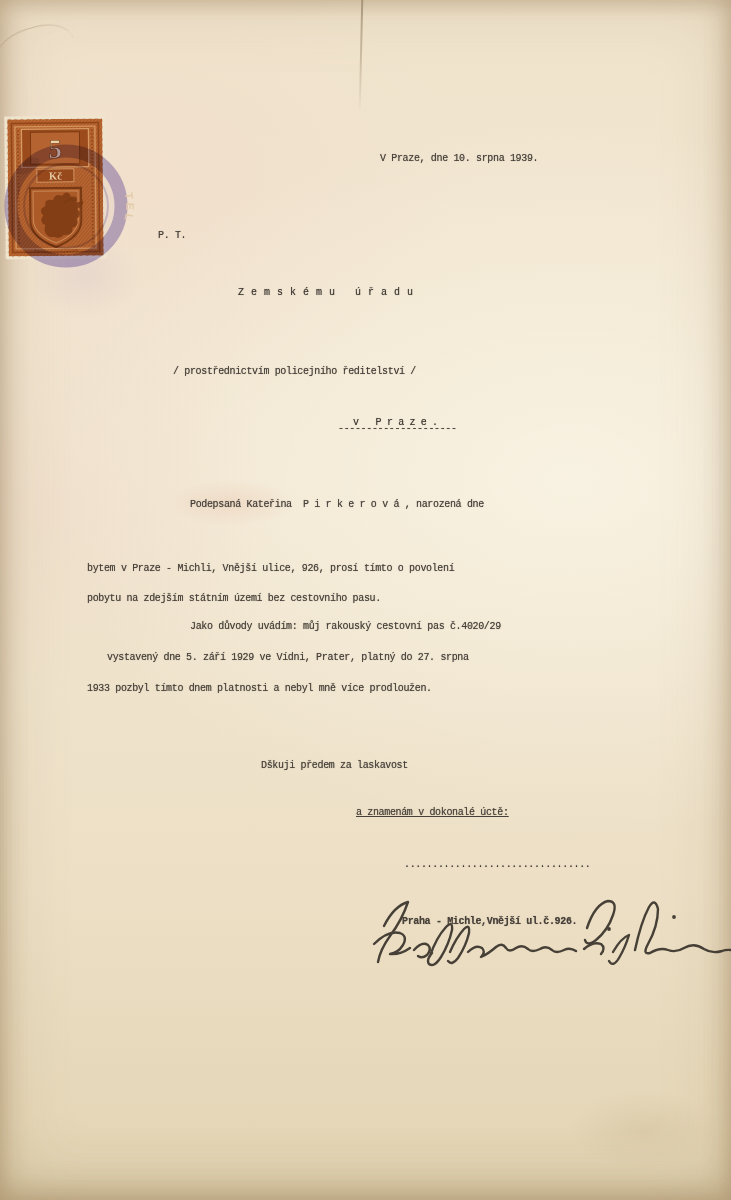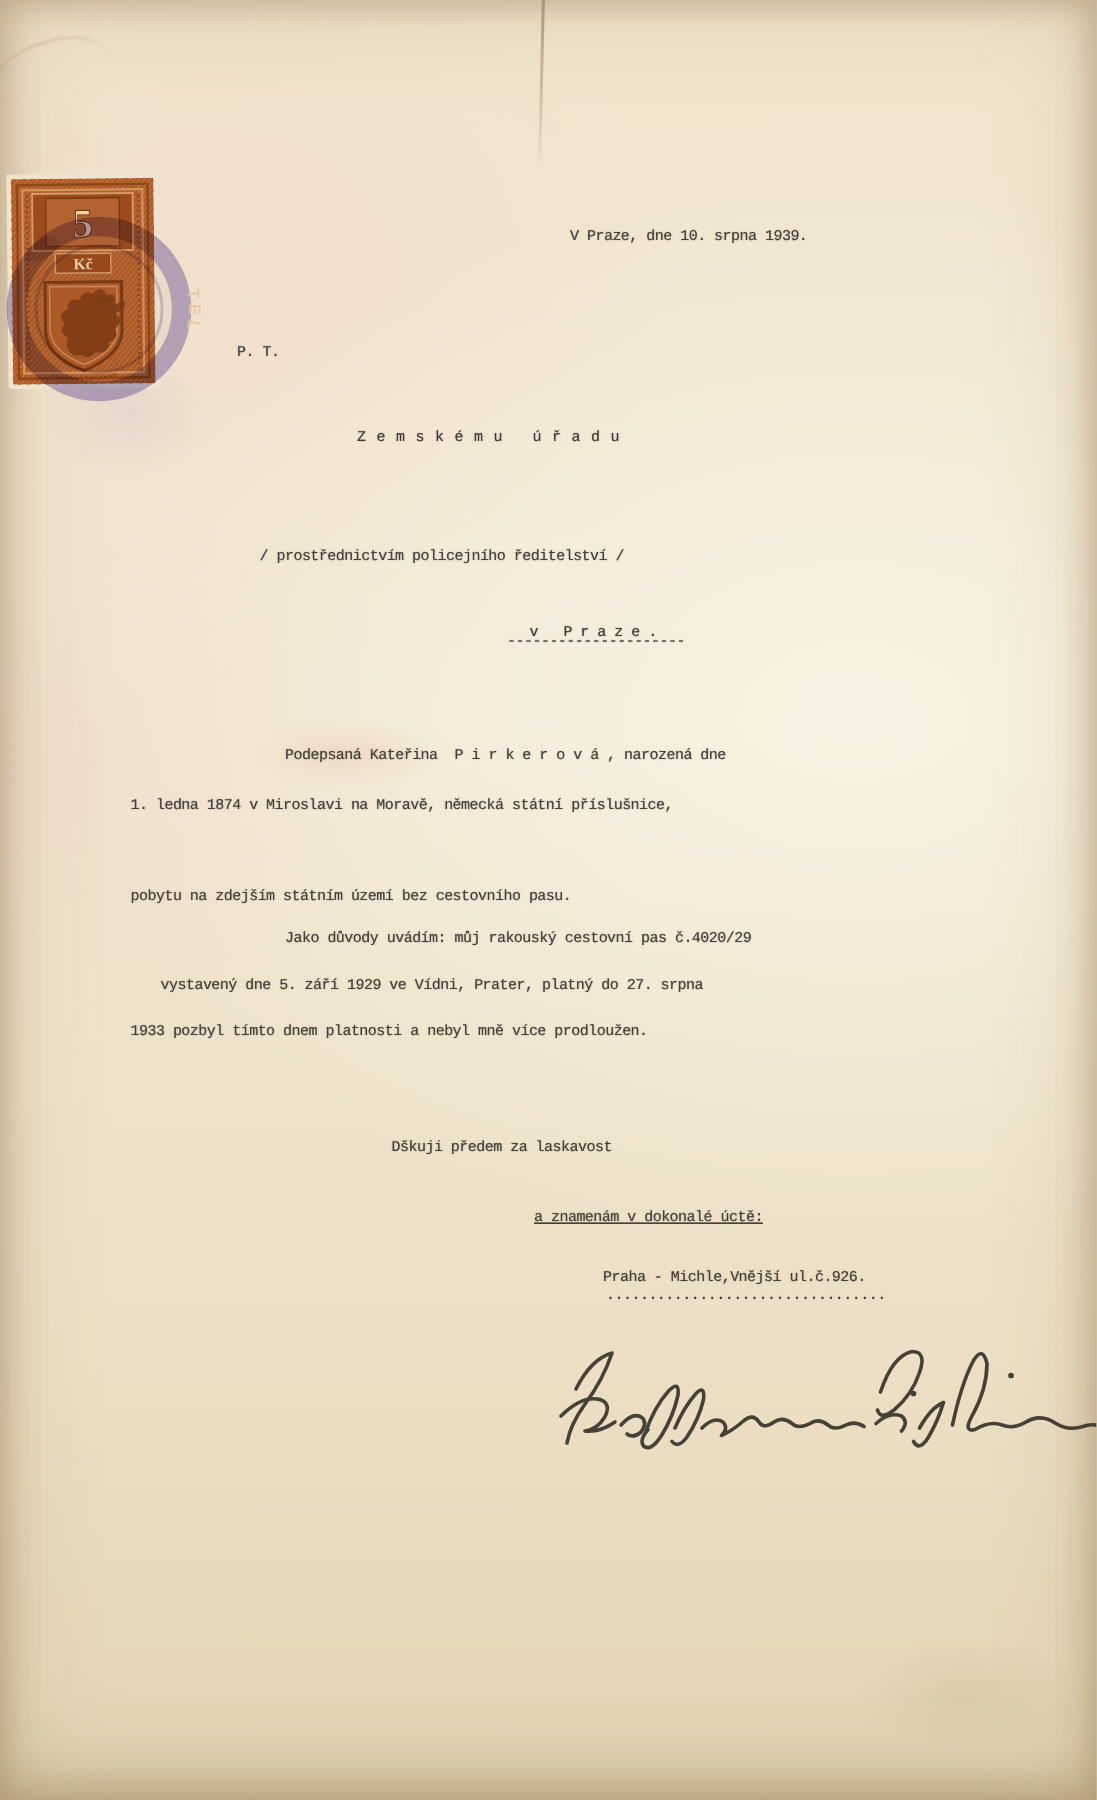--- a/index.html
+++ b/index.html
@@ -99,31 +99,31 @@
   </div>
 
   <div class="tline" style="left:380px;top:150px;">V Praze, dne 10. srpna 1939.</div>
   <div class="tline" style="left:158px;top:227px;">P. T.</div>
   <div class="tline sp-wide ink-strong" style="left:238px;top:284px;">Z e m s k é m u   ú ř a d u</div>
   <div class="tline" style="left:173px;top:327px;margin-top:36px;">/ prostřednictvím policejního ředitelství /</div>
   <div class="tline ink-strong" style="left:353px;top:414px;">v   P r a z e .</div>
   <div class="tline" style="left:338px;top:420px;">---------------------</div>
 
   <div class="tline" style="left:190px;top:496px;">Podepsaná Kateřina  P i r k e r o v á , narozená dne</div>
-  <div class="tline" style="left:87px;top:529px;">1. ledna 1874 v Miroslavi na Moravě, německá státní příslušnice,</div>
+  <div class="tline" style="left:87px;top:560px;">bytem v Praze - Michli, Vnější ulice, 926, prosí tímto o povolení</div>
   <div class="tline" style="left:87px;top:590px;">pobytu na zdejším státním území bez cestovního pasu.</div>
 
   <div class="tline" style="left:190px;top:618px;">Jako důvody uvádím: můj rakouský cestovní pas č.4020/29</div>
   <div class="tline" style="left:87px;top:649px;margin-left:20px;">vystavený dne 5. září 1929 ve Vídni, Prater, platný do 27. srpna</div>
   <div class="tline" style="left:87px;top:680px;">1933 pozbyl tímto dnem platnosti a nebyl mně více prodloužen.</div>
 
   <div class="tline" style="left:261px;top:757px;">Dškuji předem za laskavost</div>
   <div class="tline" style="left:356px;top:804px;text-decoration:underline;">a znamenám v dokonalé úctě:</div>
   <div class="tline ink-strong" style="left:404px;top:856px;">.................................</div>
-  <div class="tline" style="left:402px;top:844px;">Praha - Michle,Vnější ul.č.926.</div>
+  <div class="tline" style="left:402px;top:913px;font-weight:bold;">Praha - Michle,Vnější ul.č.926.</div>
 
   <div class="sig" aria-label="Katharina Pirker">
     <svg viewBox="0 0 368 88" width="368" height="88">
       <g stroke="#39332c" stroke-width="2.4" fill="none" stroke-linecap="round" stroke-linejoin="round" opacity="0.92">
         <path d="M12,30 Q22,10 36,6 Q30,24 18,40 Q8,54 6,66"></path>
         <path d="M2,48 Q16,34 28,37 Q36,40 31,49 Q26,57 18,58 Q28,59 38,52"></path>
         <path d="M42,54 Q50,45 56,49 Q60,53 55,59 Q50,63 46,60"></path>
         <path d="M58,60 Q64,42 74,31 Q81,24 80,34 Q77,48 69,61 Q62,72 57,68 Q54,64 60,57"></path>
         <path d="M78,56 Q84,42 92,33 Q98,27 97,37 Q94,50 86,62 Q80,70 76,65"></path>
         <path d="M96,56 Q104,48 110,52 Q114,56 109,61 Q116,58 124,51 Q130,46 134,52 Q137,57 144,52 Q150,48 156,53 Q160,57 168,53 Q174,49 180,54 Q184,58 192,54 Q198,51 204,55"></path>

